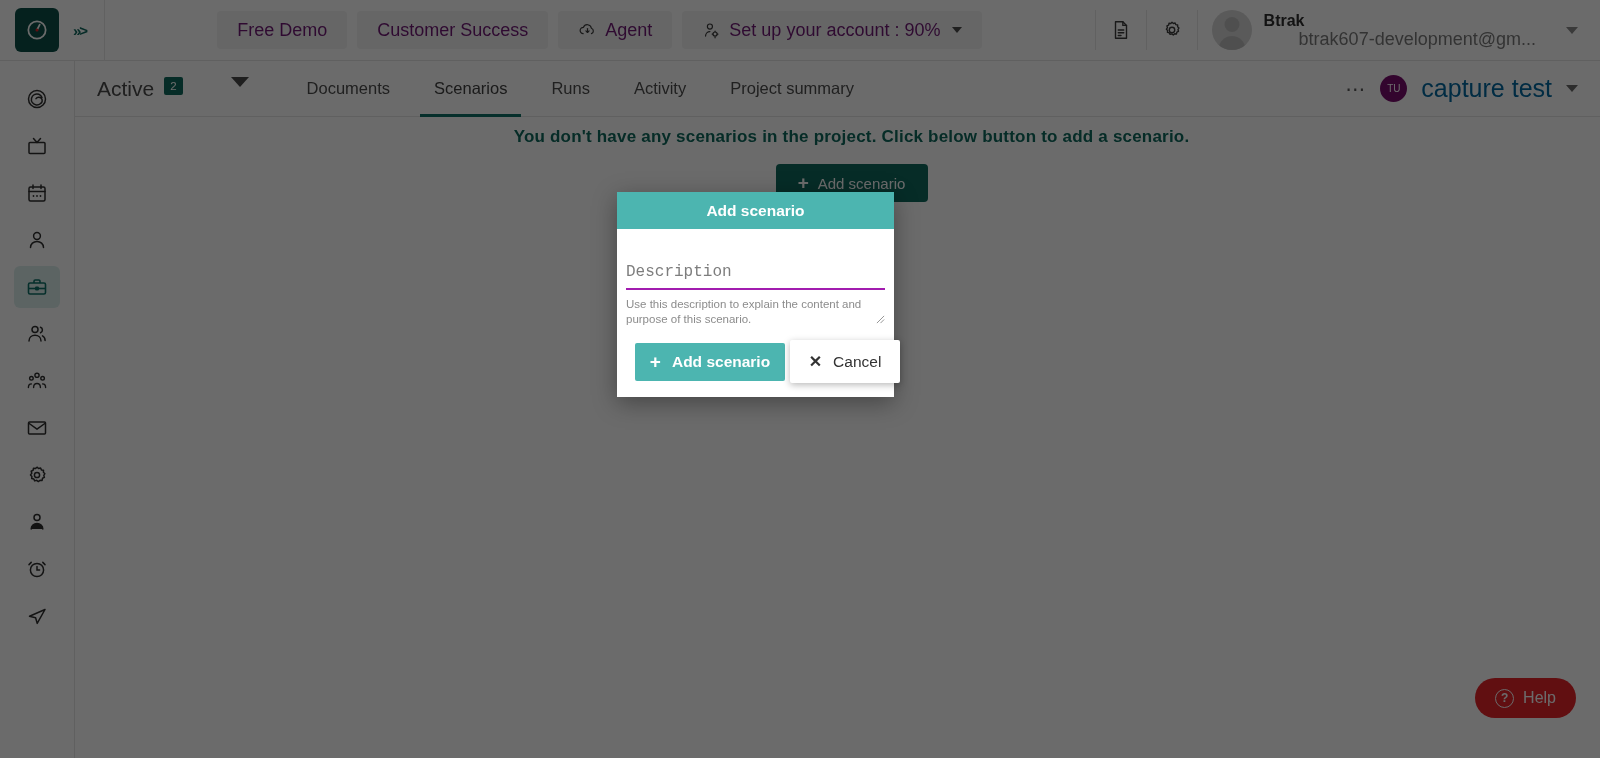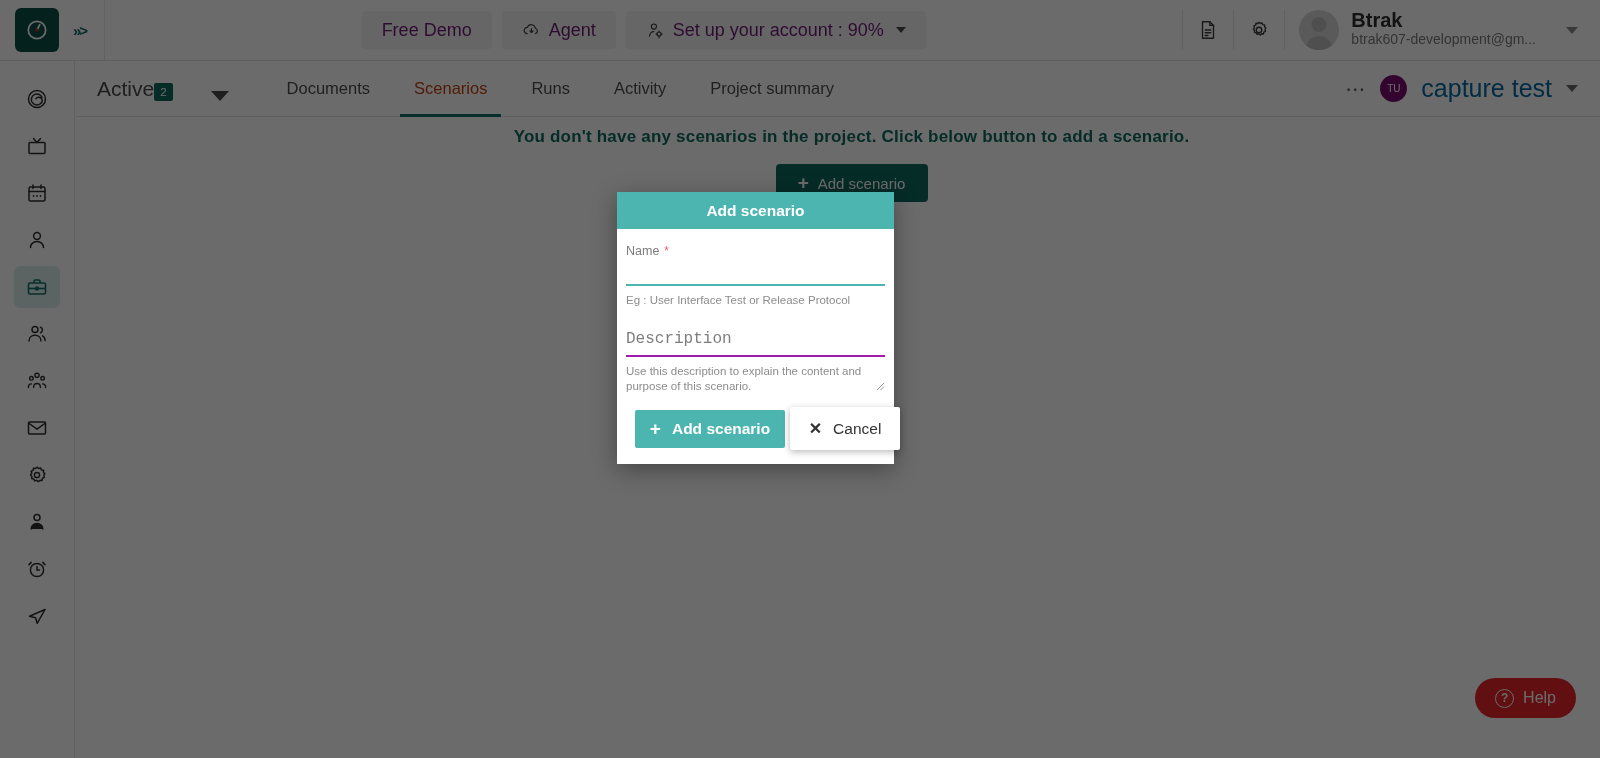--- a/index.html
+++ b/index.html
@@ -94,22 +94,22 @@
   }
   .avatar-circle .head {
     position:absolute; left:50%; top:7px; transform:translateX(-50%);
     width:15px; height:15px; border-radius:50%; background:#bdbdbd;
   }
   .avatar-circle .body {
     position:absolute; left:50%; bottom:-3px; transform:translateX(-50%);
     width:27px; height:17px; border-radius:14px 14px 0 0; background:#bdbdbd;
   }
   .user-meta { display:flex; flex-direction:column; justify-content:center; }
-  .user-name { font-size:20px; color:#2f2f2f; font-weight:600; line-height:19px; }
-  .user-mail { font-size:14px; color:#7b7b7b; line-height:19px; }
+  .user-name { font-size:16px; color:#2f2f2f; font-weight:600; line-height:19px; }
+  .user-mail { font-size:18px; color:#7b7b7b; line-height:19px;margin-left:35px; }
   .caret-down {
     width:0;height:0;border-left:6px solid transparent;border-right:6px solid transparent;
     border-top:7px solid #8a8a8a; margin: 0 22px 0 30px; cursor:pointer;
   }
 
   
   .sidebar {
     position: absolute;
     top: 61px; left: 0;
     width: 75px; height: 697px;
@@ -130,40 +130,40 @@
   
   .tabsrow {
     position:absolute;
     top:61px; left:75px;
     width:1525px; height:56px;
     background:#ffffff;
     border-bottom:1px solid #e4e4e4;
     display:flex; align-items:center;
   }
   .active-filter {
-    display:flex; align-items:flex-end; gap:0;
+    display:flex; align-items:flex-start; gap:10px;
     margin-left:22px; cursor:pointer; flex:0 0 auto;
   }
   .active-filter .lbl { font-size:21px; color:#4a4a4a; }
   .badge-count {
     background:#0f6a5e; color:#fff;
     font-size:11.5px; padding:2px 6px; border-radius:2px; line-height:14px;
   }
   .filter-caret {
     width:0;height:0;border-left:9px solid transparent;border-right:9px solid transparent;
     border-top:10px solid #4a4a4a; margin-left:38px;
   }
   .tabs { display:flex; align-items:center; margin-left:36px; height:56px; flex:1 1 auto; }
   .tab {
     font-size:16.5px; color:#4e4e4e;
     padding: 0 22px; height:56px;
     display:flex; align-items:center; justify-content:center;
     cursor:pointer; position:relative; white-space:nowrap;
   }
-  .tab.selected { color:#c2410c; }
+  .tab.selected { color:#404040; }
   .tab.selected::after {
     content:''; position:absolute; left:8px; right:8px; bottom:0;
     height:3px; background:#0f7168;
   }
   .project-block {
     display:flex; align-items:center; gap:14px;
     margin-right:22px; flex:0 0 auto;
   }
   .dots { color:#5a5a5a; font-size:20px; letter-spacing:1px; cursor:pointer; line-height:10px; }
   .proj-avatar {
@@ -313,20 +313,23 @@
     <div class="chev-toggle">»&gt;</div>
 
     <div class="topbar-divider"></div>
 
     <div class="topbar-center">
 
       <div class="pill">
         <span>Free Demo</span>
       </div>
 
+      <div class="pill">
+        <span>Customer Success</span>
+      </div>
 
       <div class="pill">
         <svg width="19" height="19" viewBox="0 0 24 24" fill="none" stroke="#3a3a3a" stroke-width="1.5" stroke-linecap="round" stroke-linejoin="round">
           <path d="M6.5 16a4 4 0 0 1 .4-8 5.2 5.2 0 0 1 10 1.2A3.6 3.6 0 0 1 17 16"></path>
           <path d="M12 9.5v5"></path>
           <path d="M10 12.5l2 2 2-2"></path>
         </svg>
         <span>Agent</span>
       </div>
 
@@ -519,25 +522,20 @@
     <span>Help</span>
   </div>
 
   <div class="overlay"></div>
 
   <div class="modal">
     <div class="modal-head">Add scenario</div>
 
     <div class="modal-body">
 
-      <div>
-        <span class="field-label">Name</span><span class="req-star">*</span>
-        <input class="text-input" type="text" placeholder="" style="">
-        <div class="helper">Eg : User Interface Test or Release Protocol</div>
-      </div>
 
       <div class="desc-wrap">
         <textarea class="desc-input" rows="1" placeholder="Description" style=""></textarea>
         <svg class="resize-grip" viewBox="0 0 10 10" fill="none" stroke="#8a8a8a" stroke-width="1">
           <path d="M9 1L1 9"></path>
           <path d="M9 5L5 9"></path>
         </svg>
         <div class="helper">Use this description to explain the content and purpose of this scenario.</div>
       </div>
 

